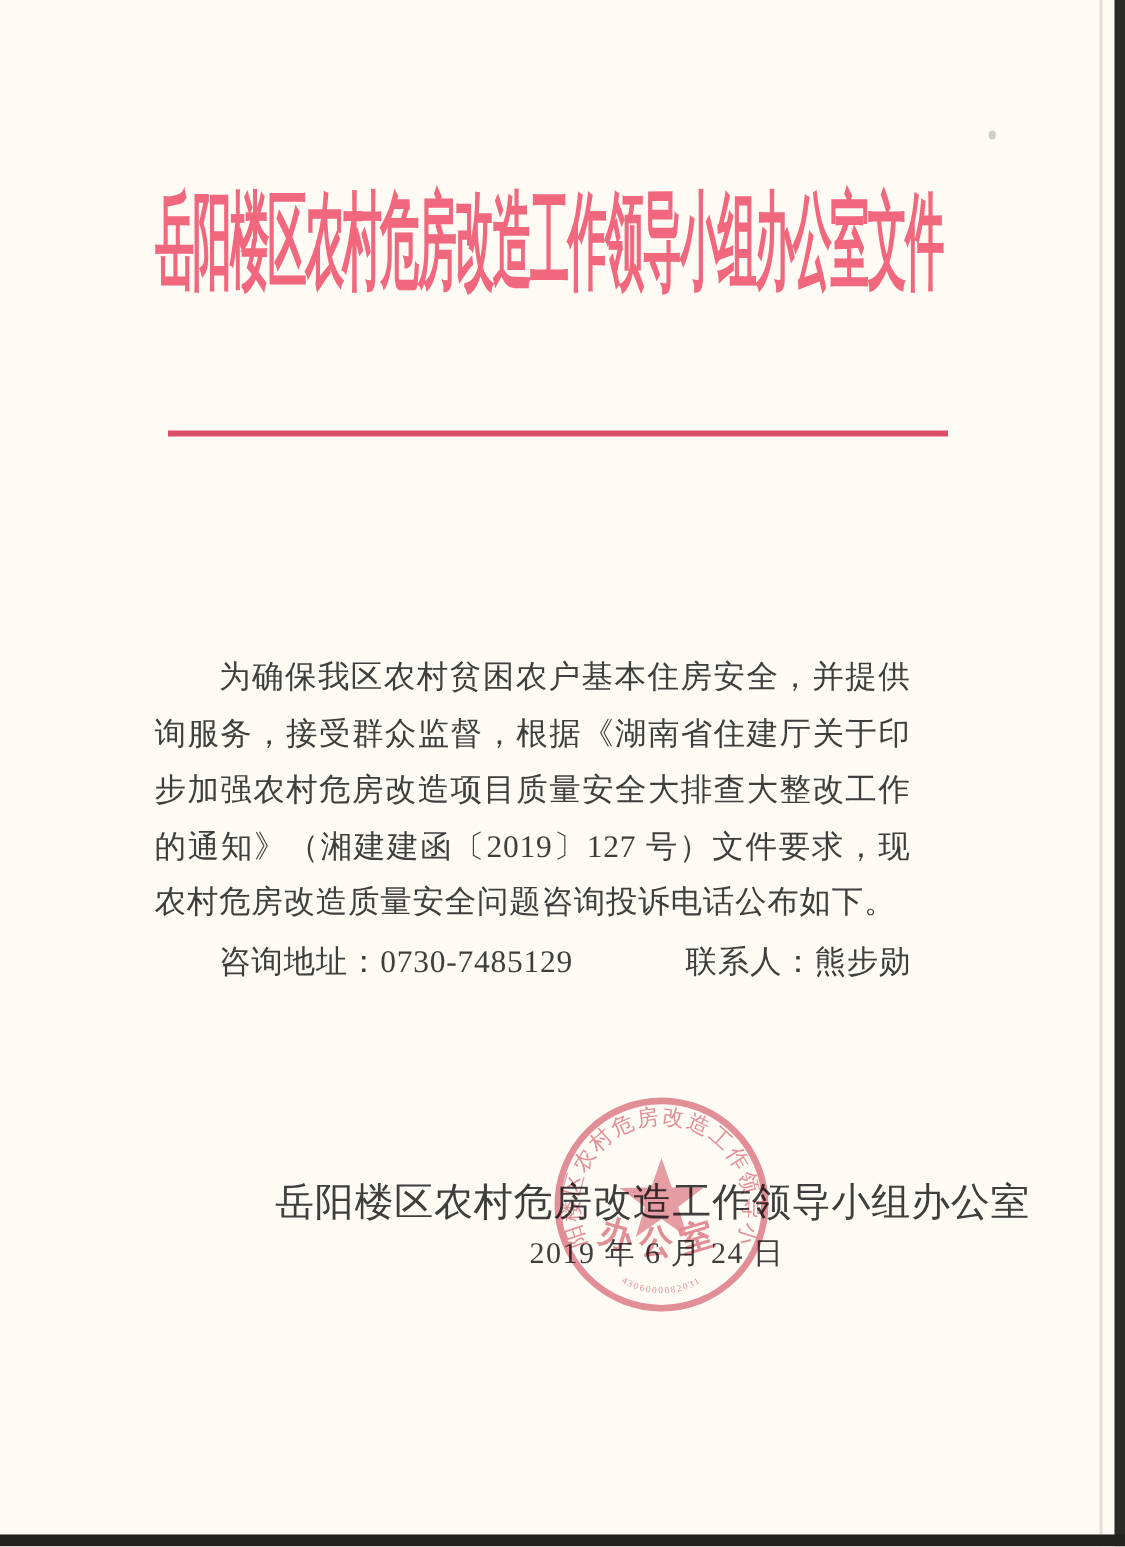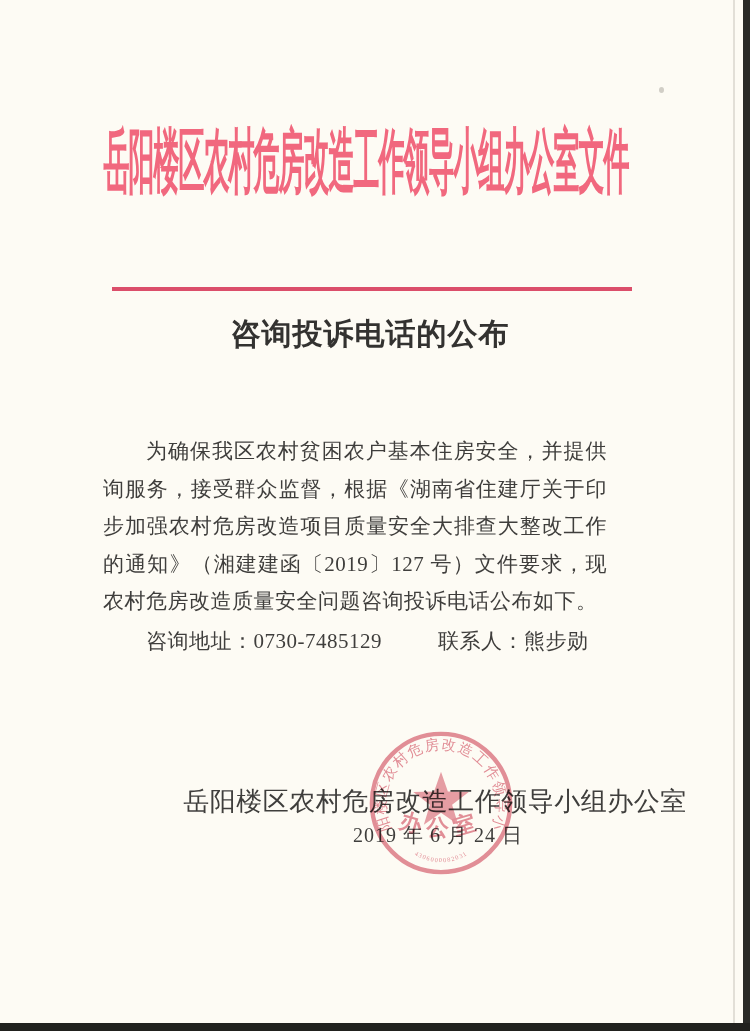--- a/index.html
+++ b/index.html
@@ -23,21 +23,21 @@
   .red-rule{position:absolute;left:112px;top:287px;width:520px;height:4px;background:#db4e6a;}
   
   .doc-title{position:absolute;left:0;top:315px;width:740px;text-align:center;
     font-size:30px;font-weight:bold;line-height:38px;color:#333230;letter-spacing:1px;}
   
   .body-block{position:absolute;left:103px;top:433px;width:504px;font-size:21px;line-height:37.5px;letter-spacing:0.5px;}
   .para-line{text-align:justify;text-align-last:justify;height:37.5px;overflow:hidden;}
   .para-line.first{text-indent:43px;}
   .para-line.last{text-align:left;text-align-last:left;}
   .contact-line{margin-top:2px;text-indent:43px;white-space:nowrap;}
-  .contact-person{margin-left:56px;}
+  .contact-person{margin-left:75px;}
   
   .sign-org{position:absolute;left:120px;top:784px;width:630px;text-align:center;
     font-size:26px;letter-spacing:0.5px;color:#3f3e3c;white-space:nowrap;}
   .sign-date{position:absolute;left:120px;top:822px;width:636px;text-align:center;
     font-size:20px;letter-spacing:1px;color:#3f3e3c;white-space:nowrap;}
   
   .seal{position:absolute;left:368px;top:730px;width:146px;height:146px;
     opacity:.82;mix-blend-mode:multiply;}
   .seal text{font-family:"Liberation Serif","DejaVu Serif",serif;fill:#dd7787;}
   
@@ -49,21 +49,20 @@
 </head>
 <body>
 
 <div class="page">
 
   <div class="masthead">岳阳楼区农村危房改造工作领导小组办公室文件</div>
 
   <div class="red-rule"></div>
 
   <div class="doc-title">
-    <div>咨询投诉电话的公布</div>
   </div>
 
   <div class="body-block">
     <div class="para-line first">为确保我区农村贫困农户基本住房安全，并提供技术咨</div>
     <div class="para-line">询服务，接受群众监督，根据《湖南省住建厅关于印发进一</div>
     <div class="para-line">步加强农村危房改造项目质量安全大排查大整改工作方案</div>
     <div class="para-line">的通知》（湘建建函〔2019〕127 号）文件要求，现将我区</div>
     <div class="para-line last">农村危房改造质量安全问题咨询投诉电话公布如下。</div>
 
     <div class="contact-line">

